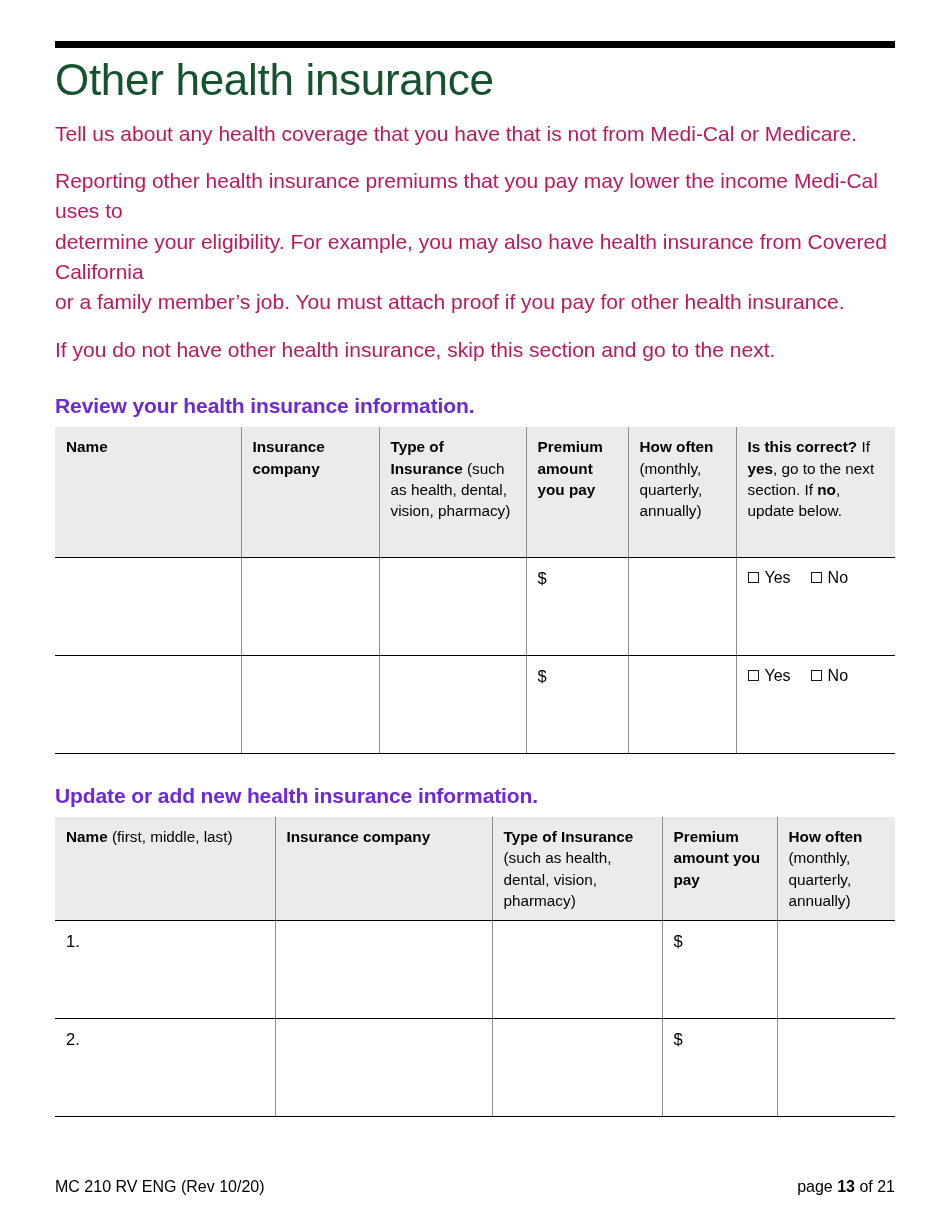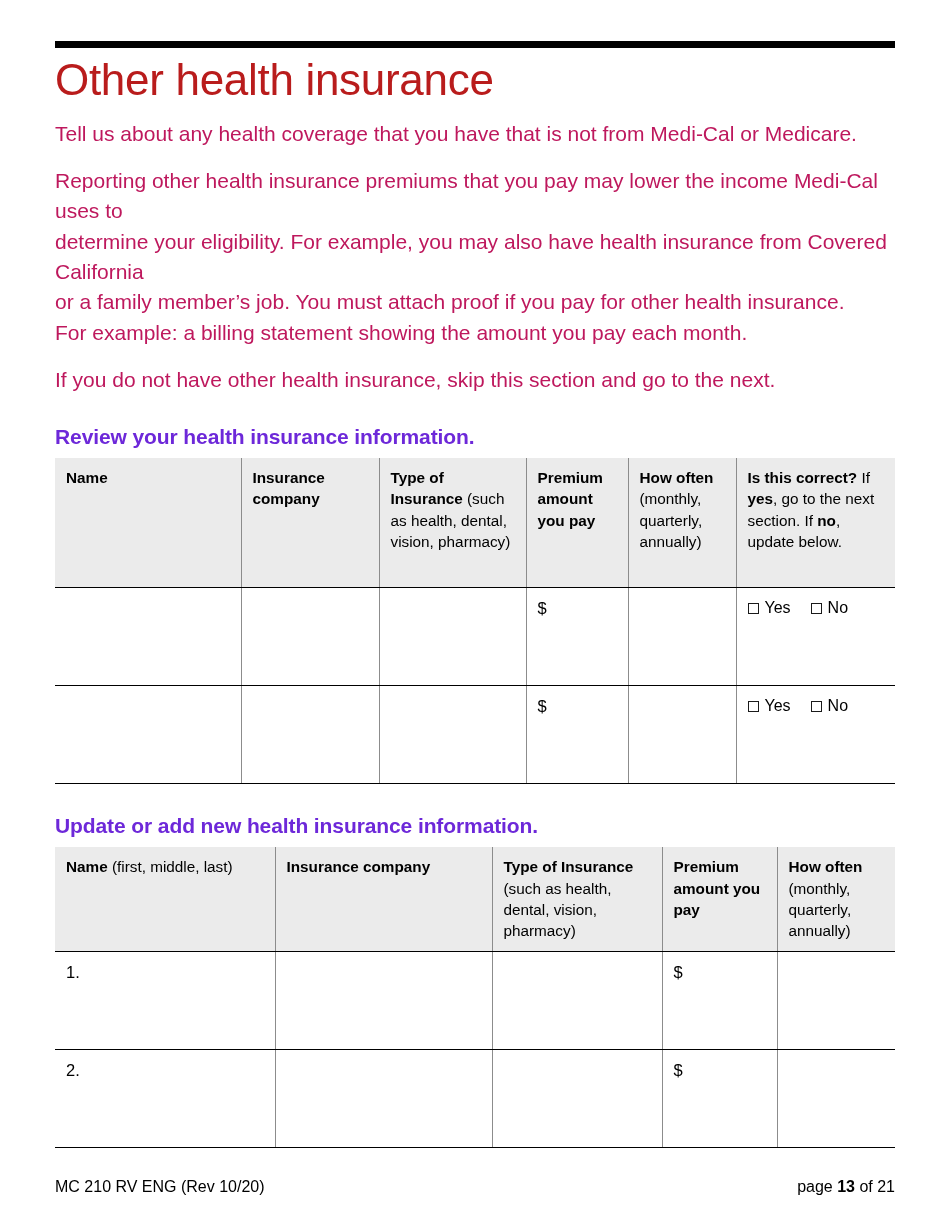--- a/index.html
+++ b/index.html
@@ -36,21 +36,21 @@
     width: 840px;
   }
 
   
   .page-title {
     font-size: 44px;
     font-weight: 400;
     letter-spacing: -0.3px;
     line-height: 1.05;
     margin: 9px 0 0 0;
-    color: #b91c1c;
+    color: #14532d;
   }
 
   
   .para {
     font-size: 21px;
     line-height: 1.45;
     margin: 0;
     color: #be185d;
   }
   .para-1 { margin-top: 16px; }
@@ -169,21 +169,20 @@
     <div class="top-rule"></div>
 
     <h1 class="page-title">Other health insurance</h1>
 
     <p class="para para-1">Tell us about any health coverage that you have that is not from Medi-Cal or Medicare.</p>
 
     <p class="para para-2">
       <span>Reporting other health insurance premiums that you pay may lower the income Medi-Cal uses to</span><br>
       <span>determine your eligibility. For example, you may also have health insurance from Covered California</span><br>
       <span>or a family member’s job. You must attach proof if you pay for other health insurance.</span><br>
-      <span>For example: a billing statement showing the amount you pay each month.</span>
     </p>
 
     <p class="para para-3">
       <span>If you do </span><b>not</b><span> have other health insurance, skip this section and go to the next.</span>
     </p>
 
     <h2 class="section-heading heading-1">Review your health insurance information.</h2>
 
     <table class="form-table">
       <colgroup>

